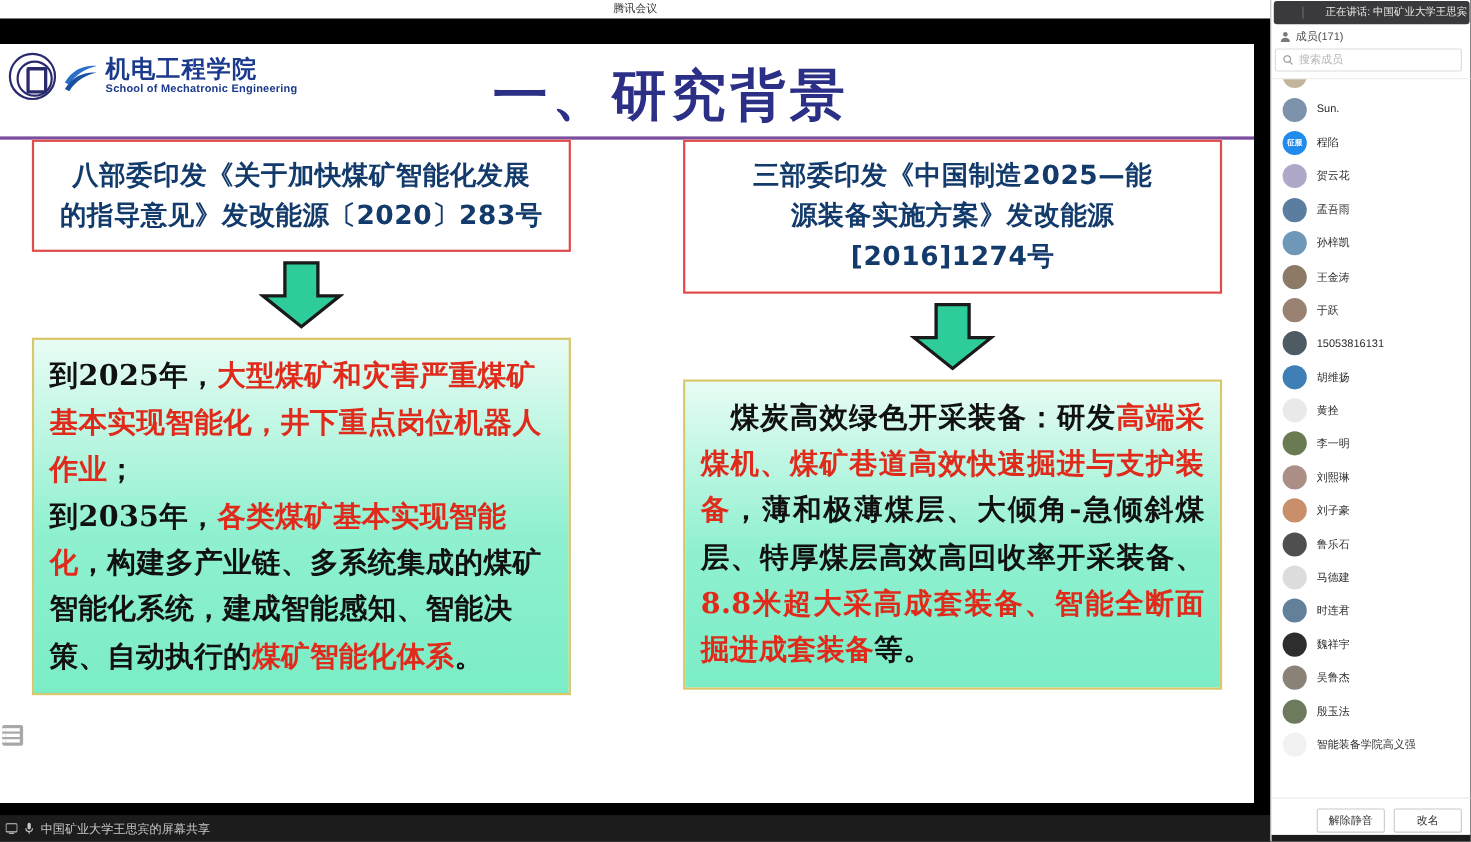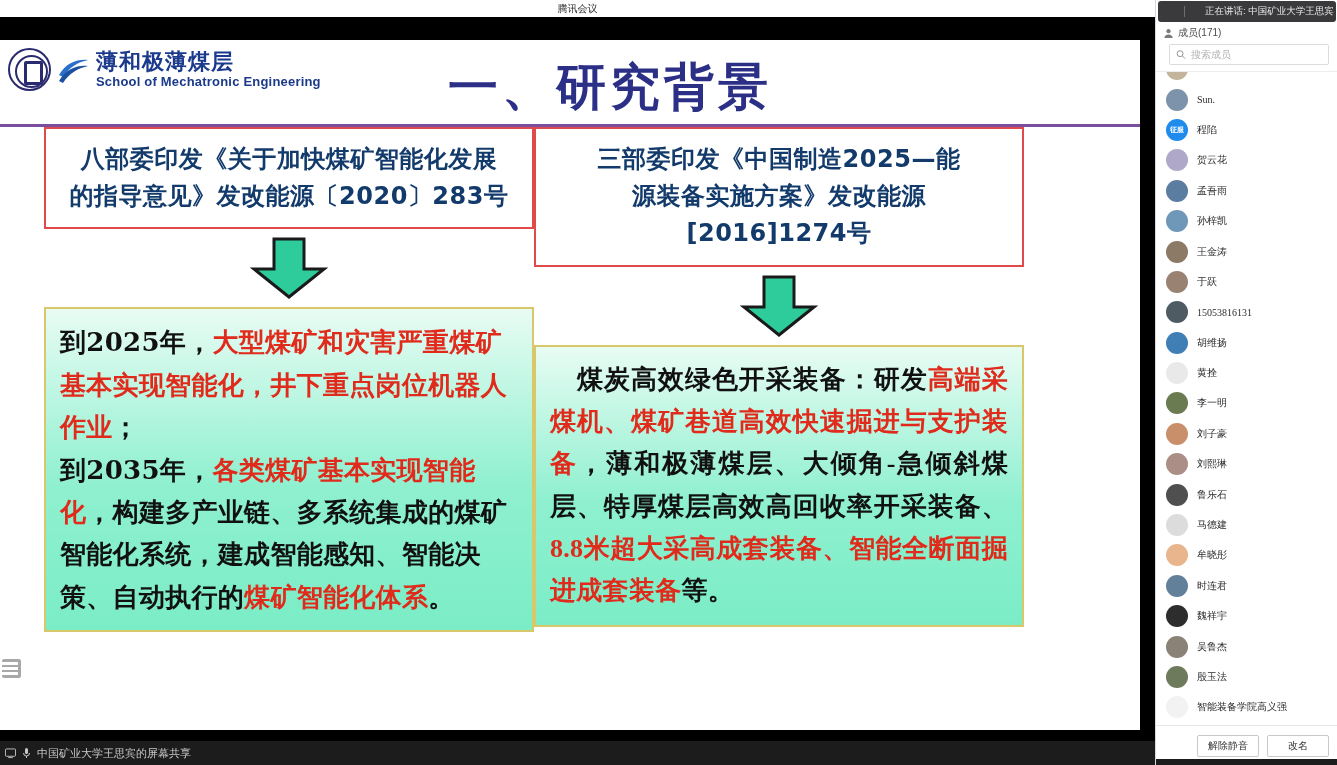--- a/index.html
+++ b/index.html
@@ -61,41 +61,41 @@
   .logo-mark {
     width: 33px; height: 26px; flex: none; position: relative;
   }
   .logo-text { line-height: 1; }
   .logo-cn {
     font-size: 22px; font-weight: bold; color: #1b3a8c;
     letter-spacing: 1px;
     font-family: "DejaVu Sans", "Liberation Sans", sans-serif;
   }
   .logo-en {
-    font-size: 13px; font-weight: bold; color: #1b3a8c;
+    font-size: 10px; font-weight: bold; color: #1b3a8c;
     letter-spacing: .2px; margin-top: 2px;
     font-family: "Liberation Sans", sans-serif;
   }
   .slide-title {
     position: absolute; left: 0; top: 14px; width: 100%;
     text-align: center;
     font-size: 50px; font-weight: bold; color: #2b2f86;
     letter-spacing: 4px;
     font-family: "DejaVu Sans", "Liberation Sans", sans-serif;
     text-shadow:
       -1.5px -1.5px 0 #fff, 1.5px -1.5px 0 #fff,
       -1.5px 1.5px 0 #fff, 1.5px 1.5px 0 #fff;
     padding-left: 80px;
   }
 
   
   .columns {
     position: absolute; left: 0; top: 87px; width: 100%;
-    display: flex; 
-    padding: 0 22px;
+    display: flex; justify-content: space-between;
+    padding: 0 7px;
   }
   .col { width: 490px; }
   .col.left  { margin-left: 22px; }
   .col.right { margin-right: 22px; }
 
   .policy-box {
     border: 2px solid #e04a4a;
     background: #ffffff;
     padding: 12px 8px;
     text-align: center;
@@ -113,21 +113,21 @@
     border: 2px solid #d8c86a;
     background: linear-gradient(180deg, #e8fcf4 0%, #8ff0cf 55%, #7bedc6 100%);
     padding: 12px 14px;
   }
   .detail-box p {
     font-size: 26px; line-height: 1.63; color: #111;
     font-weight: bold; letter-spacing: .3px;
     font-family: "DejaVu Serif", "Liberation Serif", serif;
   }
   .detail-box .hl { color: #e02b1c; }
-  .detail-box.right p { text-align: justify; font-family: Liberation Serif, serif; }
+  .detail-box.right p { text-align: justify; }
 
   
   .float-icon {
     position: absolute; left: 2px; top: 642px;
     width: 19px; height: 19px; border-radius: 2px;
     background: #a8a8a8;
     display: flex; flex-direction: column;
     justify-content: center; gap: 2.5px; padding: 0 3px;
   }
   .float-icon i {
@@ -163,21 +163,21 @@
     overflow: hidden; white-space: nowrap;
   }
   .speaking-banner .sep {
     width: 1px; height: 11px; background: #6d6d70; flex: none;
   }
   .members-head {
     margin-top: 24px; height: 18px;
     display: flex; align-items: center; gap: 4px;
     padding-left: 7px; font-size: 10px; color: #4a4a4a;
   }
-  .search-row { padding: 2px 8px 6px 13px; }
+  .search-row { padding: 2px 8px 6px 3px; }
   .search-box {
     height: 21px; border: 1px solid #dcdcdc; border-radius: 2px;
     display: flex; align-items: center; gap: 5px; padding: 0 6px;
     background: #fff;
   }
   .search-box input {
     border: 0; outline: 0; font-size: 10px; color: #333;
     width: 100%; background: transparent;
     font-family: "Liberation Sans", sans-serif;
   }
@@ -193,21 +193,21 @@
     padding-left: 10px;
   }
   .avatar {
     width: 22px; height: 22px; border-radius: 50%; flex: none;
     background: #cfd6dd; position: relative; overflow: hidden;
     font-size: 7px; color: #fff; font-weight: bold;
     display: flex; align-items: center; justify-content: center;
   }
   .pname {
     font-size: 10px; color: #2b2b2b; white-space: nowrap;
-    overflow: hidden; text-overflow: ellipsis; font-family: Liberation Serif, serif;
+    overflow: hidden; text-overflow: ellipsis;
   }
   .panel-footer {
     height: 40px; border-top: 1px solid #e6e6e6;
     display: flex; align-items: center; justify-content: flex-end;
     gap: 8px; padding-right: 8px;
   }
   .pbtn {
     min-width: 62px; height: 22px; padding: 0 9px;
     border: 1px solid #c9c9c9; border-radius: 2px; background: #fff;
     font-size: 10px; color: #333; cursor: pointer;
@@ -234,21 +234,21 @@
       <div class="slide-header">
         <div class="logo-wrap">
           <div class="seal"></div>
           <div class="logo-mark">
             <svg width="33" height="26" viewBox="0 0 33 26">
               <path d="M2 18 C9 6, 20 2, 31 3 C22 5, 12 10, 6 20 Z" fill="#2a6fc9"></path>
               <path d="M2 24 C9 12, 20 8, 31 9 C22 11, 12 16, 6 26 Z" fill="#1b4fa0"></path>
             </svg>
           </div>
           <div class="logo-text">
-            <div class="logo-cn">薄和极薄煤层</div>
+            <div class="logo-cn">机电工程学院</div>
             <div class="logo-en">School of Mechatronic Engineering</div>
           </div>
         </div>
         <div class="slide-title">一、研究背景</div>
       </div>
 
       <div class="columns">
 
         <div class="col left">
           <div class="policy-box">
@@ -378,38 +378,34 @@
           </div>
           <div class="prow">
             <div class="avatar" style="background: rgb(233, 233, 233);"></div>
             <div class="pname">黄拴</div>
           </div>
           <div class="prow">
             <div class="avatar" style="background: rgb(106, 123, 82);"></div>
             <div class="pname">李一明</div>
           </div>
           <div class="prow">
+            <div class="avatar" style="background: rgb(171, 143, 135);"></div>
+            <div class="pname">刘熙琳</div>
+          </div>
+          <div class="prow">
             <div class="avatar" style="background: rgb(201, 143, 106);"></div>
             <div class="pname">刘子豪</div>
           </div>
           <div class="prow">
-            <div class="avatar" style="background: rgb(171, 143, 135);"></div>
-            <div class="pname">刘熙琳</div>
-          </div>
-          <div class="prow">
             <div class="avatar" style="background: rgb(79, 79, 79);"></div>
             <div class="pname">鲁乐石</div>
           </div>
           <div class="prow">
             <div class="avatar" style="background: rgb(220, 220, 220);"></div>
             <div class="pname">马德建</div>
-          </div>
-          <div class="prow">
-            <div class="avatar" style="background: rgb(232, 181, 140);"></div>
-            <div class="pname">牟晓彤</div>
           </div>
           <div class="prow">
             <div class="avatar" style="background: rgb(99, 128, 155);"></div>
             <div class="pname">时连君</div>
           </div>
           <div class="prow">
             <div class="avatar" style="background: rgb(45, 45, 45);"></div>
             <div class="pname">魏祥宇</div>
           </div>
           <div class="prow">

